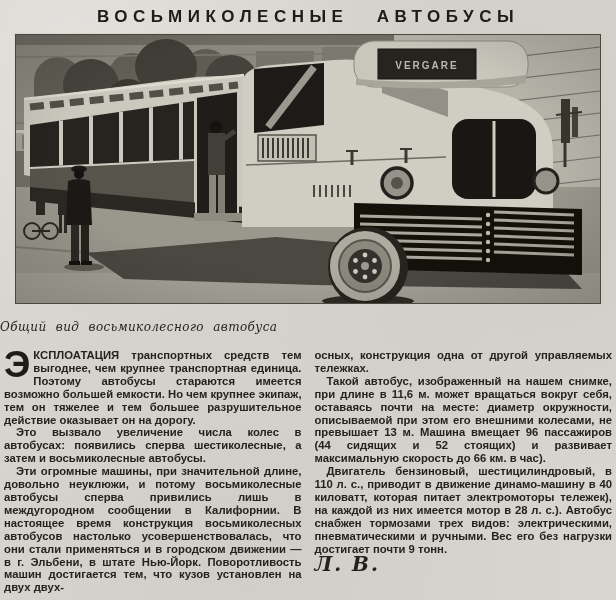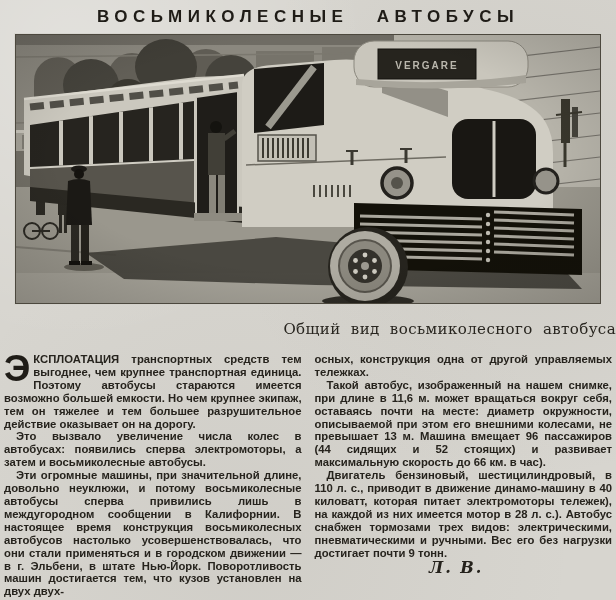--- a/index.html
+++ b/index.html
@@ -19,36 +19,36 @@
     font-size:17px;font-weight:bold;letter-spacing:5.5px;word-spacing:18px;
     color:#1f1c17;
   }
   .photo-frame{
     width:584px;height:268px;margin:7px auto 0;
     border:1px solid #4c483e;background:#9c9990;
     box-shadow:0 0 0 1px rgba(210,208,202,.6);
   }
   .photo-frame svg{display:block;width:100%;height:100%;}
   .caption{
-    margin-top:16px;text-align:right;
-    font-family:"DejaVu Serif",serif;
-    font-size:15px;letter-spacing:.4px;word-spacing:5px;color:#28251f;
+    margin-top:16px;text-align:left;
+    font-family:"DejaVu Serif",serif;font-style:italic;
+    font-size:12px;letter-spacing:.4px;word-spacing:5px;color:#28251f;
   }
   .columns{display:flex;gap:13px;padding:0 4px;margin-top:15px;}
   .col{flex:1;font-size:11.3px;line-height:12.9px;text-align:justify;font-weight:bold;color:#26231d;}
   .col p{margin:0;}
   .col p.indent{text-indent:12px;}
   .dropcap{
     float:left;font-size:37px;line-height:29px;
     padding:1px 3px 0 0;font-weight:bold;color:#1f1c17;
   }
   .signature{
-    text-align:center;
+    text-align:left;
     font-family:"DejaVu Serif",serif;font-style:italic;
-    font-size:16px;letter-spacing:2px;
+    font-size:20px;letter-spacing:2px;
     padding:2px 14px 0 0;color:#25221c;
   }
 </style>
 </head>
 <body>
 
 <div class="page">
 
   <h1 class="title">ВОСЬМИКОЛЕСНЫЕ АВТОБУСЫ</h1>
 
@@ -266,21 +266,21 @@
 
       <rect x="0" y="0" width="584" height="268" fill="url(#vg)"></rect>
     </svg>
   </div>
 
   <div class="caption">Общий вид восьмиколесного автобуса</div>
 
   <div class="columns">
     <div class="col">
       <p><span class="dropcap">Э</span><span>КСПЛОАТАЦИЯ транспортных средств тем выгоднее, чем крупнее транспортная единица. Поэтому автобусы стараются имеется возможно большей емкости. Но чем крупнее экипаж, тем он тяжелее и тем большее разрушительное действие оказывает он на дорогу.</span></p>
-      <p class="indent">Это вызвало увеличение числа колес в автобусах: появились сперва электромоторы, а затем и восьмиколесные автобусы.</p>
+      <p class="indent">Это вызвало увеличение числа колес в автобусах: появились сперва шестиколесные, а затем и восьмиколесные автобусы.</p>
       <p class="indent">Эти огромные машины, при значительной длине, довольно неуклюжи, и потому восьмиколесные автобусы сперва привились лишь в междугородном сообщении в Калифорнии. В настоящее время конструкция восьмиколесных автобусов настолько усовершенствовалась, что они стали применяться и в городском движении — в г. Эльбени, в штате Нью-Йорк. Поворотливость машин достигается тем, что кузов установлен на двух двух-</p>
     </div>
     <div class="col">
       <p>осных, конструкция одна от другой управляемых тележках.</p>
       <p class="indent">Такой автобус, изображенный на нашем снимке, при длине в 11,6 м. может вращаться вокруг себя, оставаясь почти на месте: диаметр окружности, описываемой при этом его внешними колесами, не превышает 13 м. Машина вмещает 96 пассажиров (44 сидящих и 52 стоящих) и развивает максимальную скорость до 66 км. в час).</p>
       <p class="indent">Двигатель бензиновый, шестицилиндровый, в 110 л. с., приводит в движение динамо-машину в 40 киловатт, которая питает электромоторы тележек), на каждой из них имеется мотор в 28 л. с.). Автобус снабжен тормозами трех видов: электрическими, пневматическими и ручными. Вес его без нагрузки достигает почти 9 тонн.</p>
       <div class="signature">Л. В.</div>
     </div>
   </div>
 

